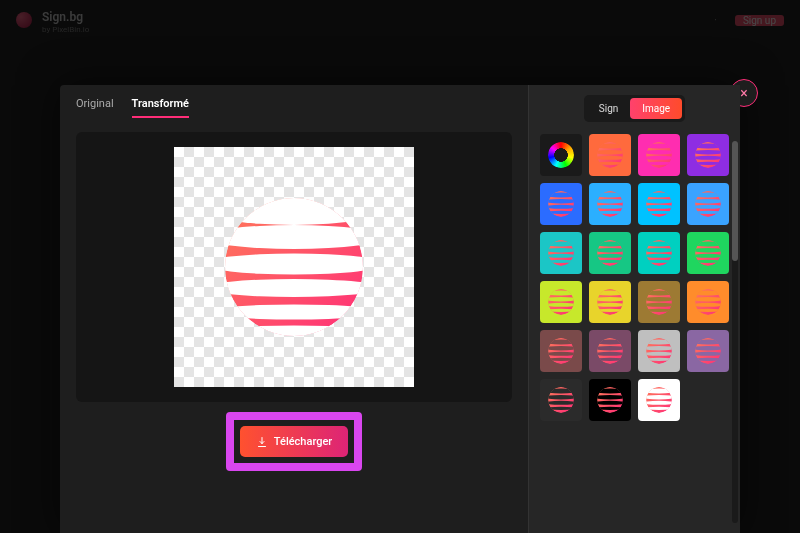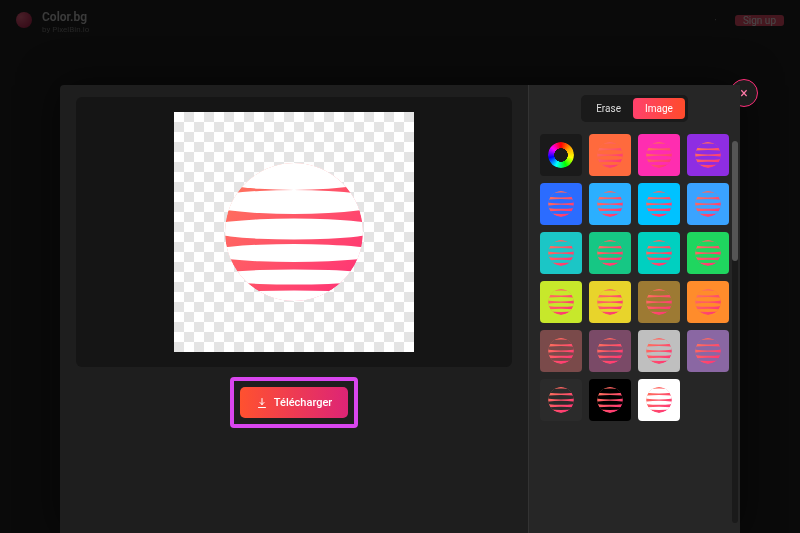--- a/index.html
+++ b/index.html
@@ -78,21 +78,21 @@
     linear-gradient(45deg, transparent 75%, #e4e4e4 75%),
     linear-gradient(-45deg, transparent 75%, #e4e4e4 75%);
   background-size: 20px 20px;
   background-position: 0 0, 0 10px, 10px -10px, -10px 0;
   display: flex; align-items: center; justify-content: center;
 }
 .checker svg { width: 150px; height: 150px; }
 
 .download-row {
   margin: 10px auto 0;
-  border: 4px solid #d946ef;
+  border: 8px solid #d946ef;
   border-radius: 4px;
   padding: 6px 6px;
   display: flex; gap: 10px;
   width: fit-content;
 }
 .dl-btn {
   display: flex; align-items: center; gap: 6px;
   color: #fff; font-size: 11px; font-weight: 500;
   padding: 9px 16px;
   border-radius: 5px;
@@ -194,40 +194,44 @@
         <ellipse cx="50" cy="80" rx="60" ry="6" fill="currentColor"></ellipse>
       </g>
     </g>
   </defs>
 </svg>
 
 <div class="backdrop">
   <div class="bg-header">
     <div class="bg-logo-dot"></div>
     <div>
-      <span class="bg-brand">Color.bg</span>
+      <span class="bg-brand">Sign.bg</span>
       <span class="bg-brand-sub">by PixelBin.io</span>
     </div>
     <div class="bg-spacer"></div>
     <span class="bg-btn">·</span>
     <span class="bg-signup">Sign up</span>
   </div>
   <div class="bg-cards">
     <div class="bg-card"></div>
     <div class="bg-card"></div>
     <div class="bg-card"></div>
   </div>
 </div>
 
 <div class="modal">
   <div class="close-btn">
     <span>×</span>
   </div>
 
   <div class="modal-left">
+    <div class="tabs">
+      <div class="tab">Original</div>
+      <div class="tab active">Transformé</div>
+    </div>
 
     <div class="preview-zone">
       <div class="checker">
         <svg viewBox="0 0 100 100">
           <use href="#logoSphere"></use>
         </svg>
       </div>
     </div>
 
     <div class="download-row">
@@ -235,21 +239,21 @@
         <svg class="dl-icon" viewBox="0 0 24 24">
           <path d="M12 3v12m0 0l-4-4m4 4l4-4M5 21h14" stroke-width="2" stroke-linecap="round" stroke-linejoin="round"></path>
         </svg>
         <span>Télécharger</span>
       </div>
     </div>
   </div>
 
   <div class="modal-right">
     <div class="mode-toggle">
-      <div class="mode-btn">Erase</div>
+      <div class="mode-btn">Sign</div>
       <div class="mode-btn active">Image</div>
     </div>
     <div class="swatch-scroll">
       <div class="swatch-grid" id="swatch-grid">
         <div class="swatch picker">
           <div class="picker-ring"></div>
         </div>
 
       <div class="swatch" style="background: rgb(255, 106, 61); color: rgb(255, 106, 61);">
             <svg viewBox="0 0 100 100">

